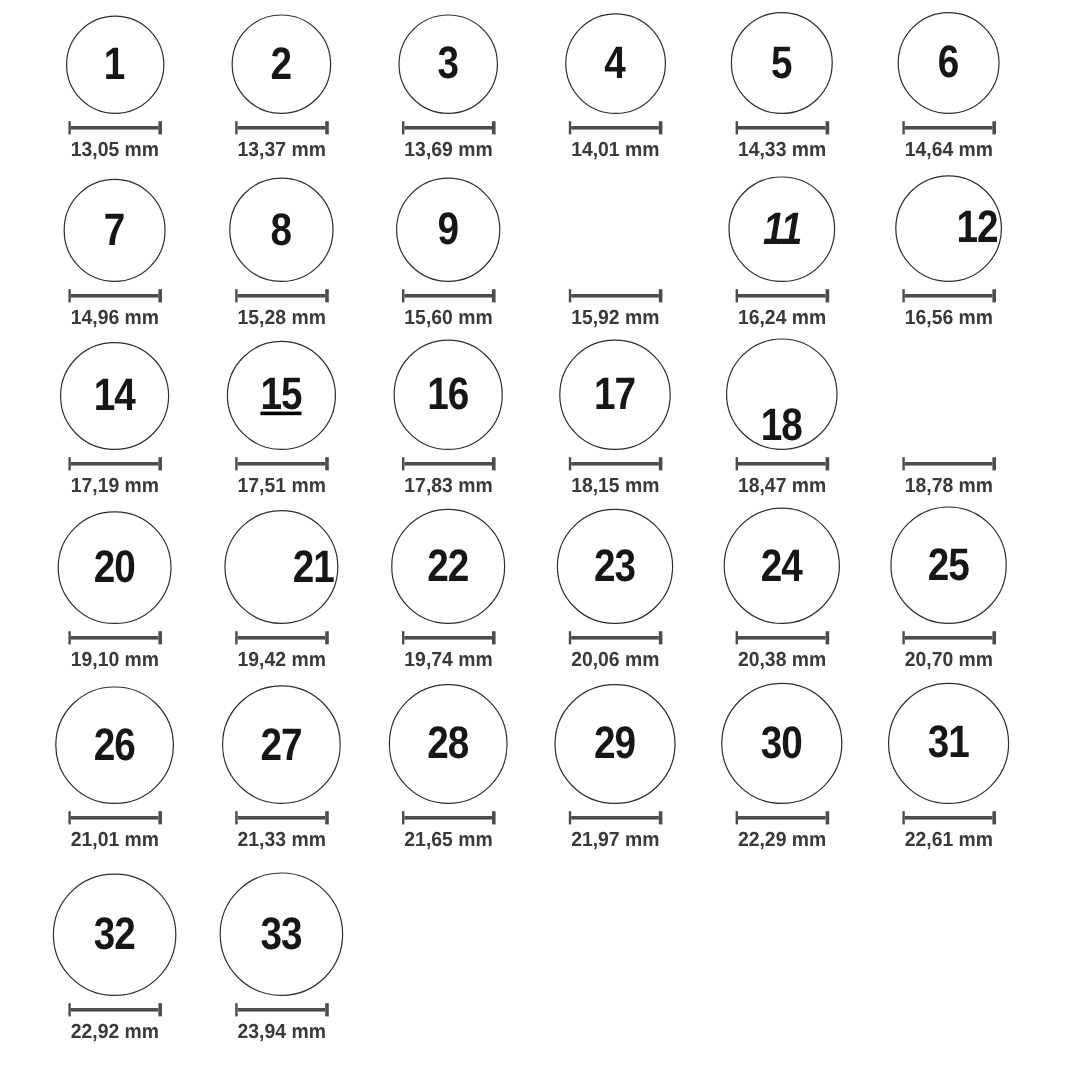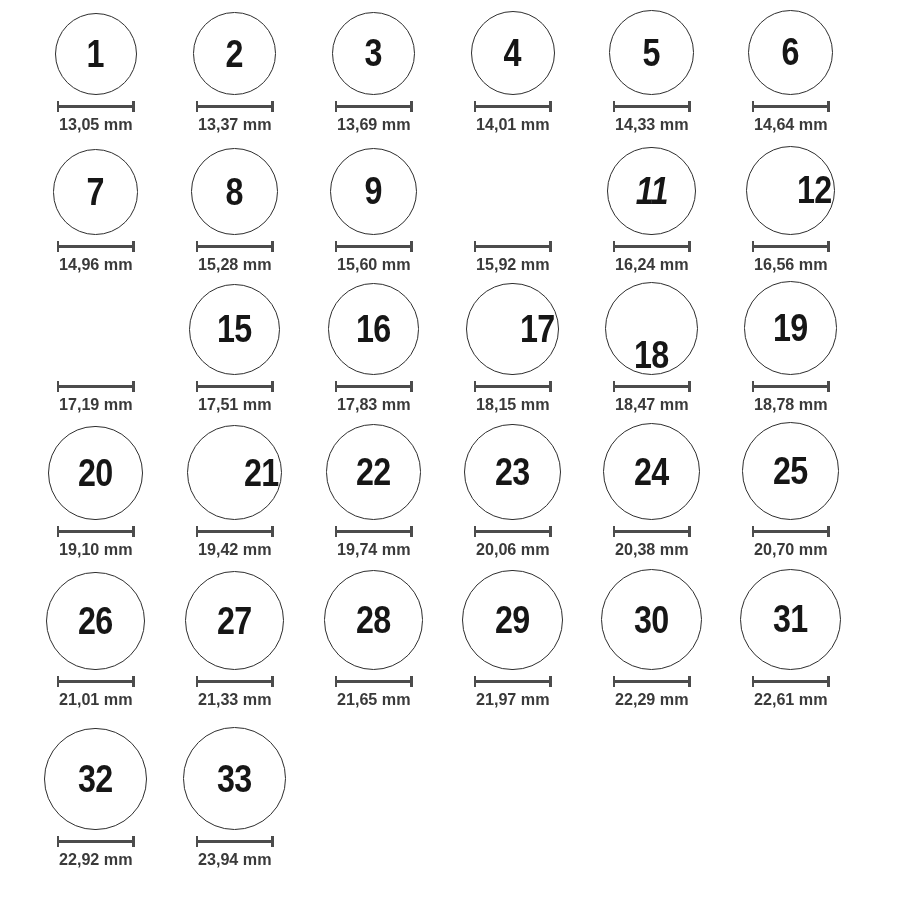--- a/index.html
+++ b/index.html
@@ -211,30 +211,33 @@
     <div class="measure" style="width: 78px;">
       <span class="tick"></span>
       <span class="bar"></span>
       <span class="tick"></span>
     </div>
     <div class="label">16,56 mm</div>
   </div>
 
 
   <div class="cell">
+    <div class="circle" style="width: 90.5px; height: 90.5px;">
+      <span class="num">14</span>
+    </div>
     <div class="measure" style="width: 78px;">
       <span class="tick"></span>
       <span class="bar"></span>
       <span class="tick"></span>
     </div>
     <div class="label">17,19 mm</div>
   </div>
 
   <div class="cell">
-    <div class="circle" style="width: 91.1px; height: 91.1px;">
+    <div class="circle" style="width: 91.1px; height: 91.1px; text-decoration: underline;">
       <span class="num">15</span>
     </div>
     <div class="measure" style="width: 78px;">
       <span class="tick"></span>
       <span class="bar"></span>
       <span class="tick"></span>
     </div>
     <div class="label">17,51 mm</div>
   </div>
 
@@ -244,21 +247,21 @@
     </div>
     <div class="measure" style="width: 78px;">
       <span class="tick"></span>
       <span class="bar"></span>
       <span class="tick"></span>
     </div>
     <div class="label">17,83 mm</div>
   </div>
 
   <div class="cell">
-    <div class="circle" style="width: 92.4px; height: 92.4px; justify-content: flex-end;">
+    <div class="circle" style="width: 92.4px; height: 92.4px;">
       <span class="num">17</span>
     </div>
     <div class="measure" style="width: 78px;">
       <span class="tick"></span>
       <span class="bar"></span>
       <span class="tick"></span>
     </div>
     <div class="label">18,15 mm</div>
   </div>
 
@@ -268,23 +271,20 @@
     </div>
     <div class="measure" style="width: 78px;">
       <span class="tick"></span>
       <span class="bar"></span>
       <span class="tick"></span>
     </div>
     <div class="label">18,47 mm</div>
   </div>
 
   <div class="cell">
-    <div class="circle" style="width: 93.7px; height: 93.7px;">
-      <span class="num">19</span>
-    </div>
     <div class="measure" style="width: 78px;">
       <span class="tick"></span>
       <span class="bar"></span>
       <span class="tick"></span>
     </div>
     <div class="label">18,78 mm</div>
   </div>
 
   <div class="cell">
     <div class="circle" style="width: 94.4px; height: 94.4px;">

